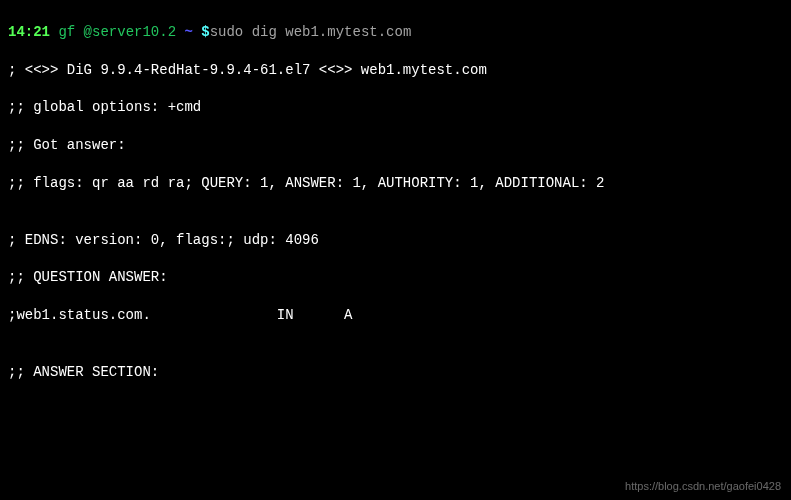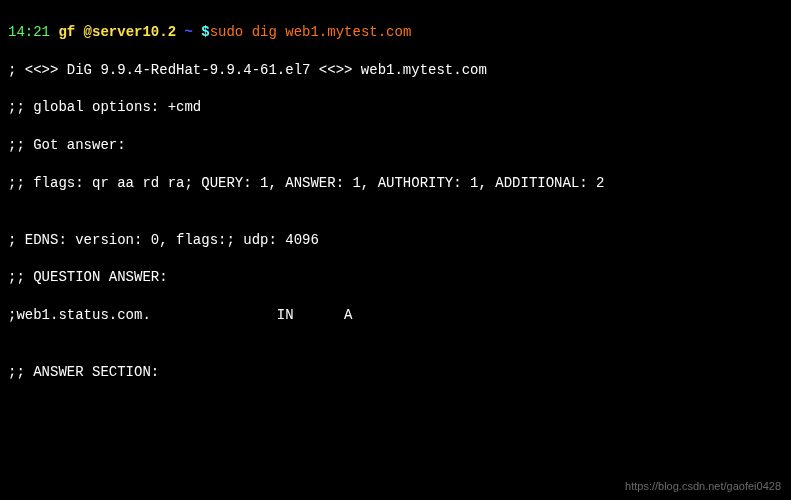--- a/index.html
+++ b/index.html
@@ -17,36 +17,36 @@
       width: 791px;
       height: 500px;
       position: relative;
       overflow: hidden;
     }
     .terminal {
       white-space: pre;
     }
     .prompt-time {
       color: #55ff55;
-      font-weight: normal;
+      font-weight: bold;
     }
     .prompt-user {
-      color: #fde047;
-      font-weight: bold;
+      color: #22c55e;
+      font-weight: normal;
     }
     .prompt-cwd {
       color: #5555ff;
       font-weight: bold;
     }
     .prompt-dollar {
       color: #55ffff;
       font-weight: bold;
     }
     .cmd-text {
-      color: #f97316;
+      color: #a3a3a3;
     }
     .output-line {
       color: #fff;
       display: block;
       font-family: Liberation Mono, monospace;
     }
     .watermark {
       position: absolute;
       bottom: 6px;
       right: 10px;

